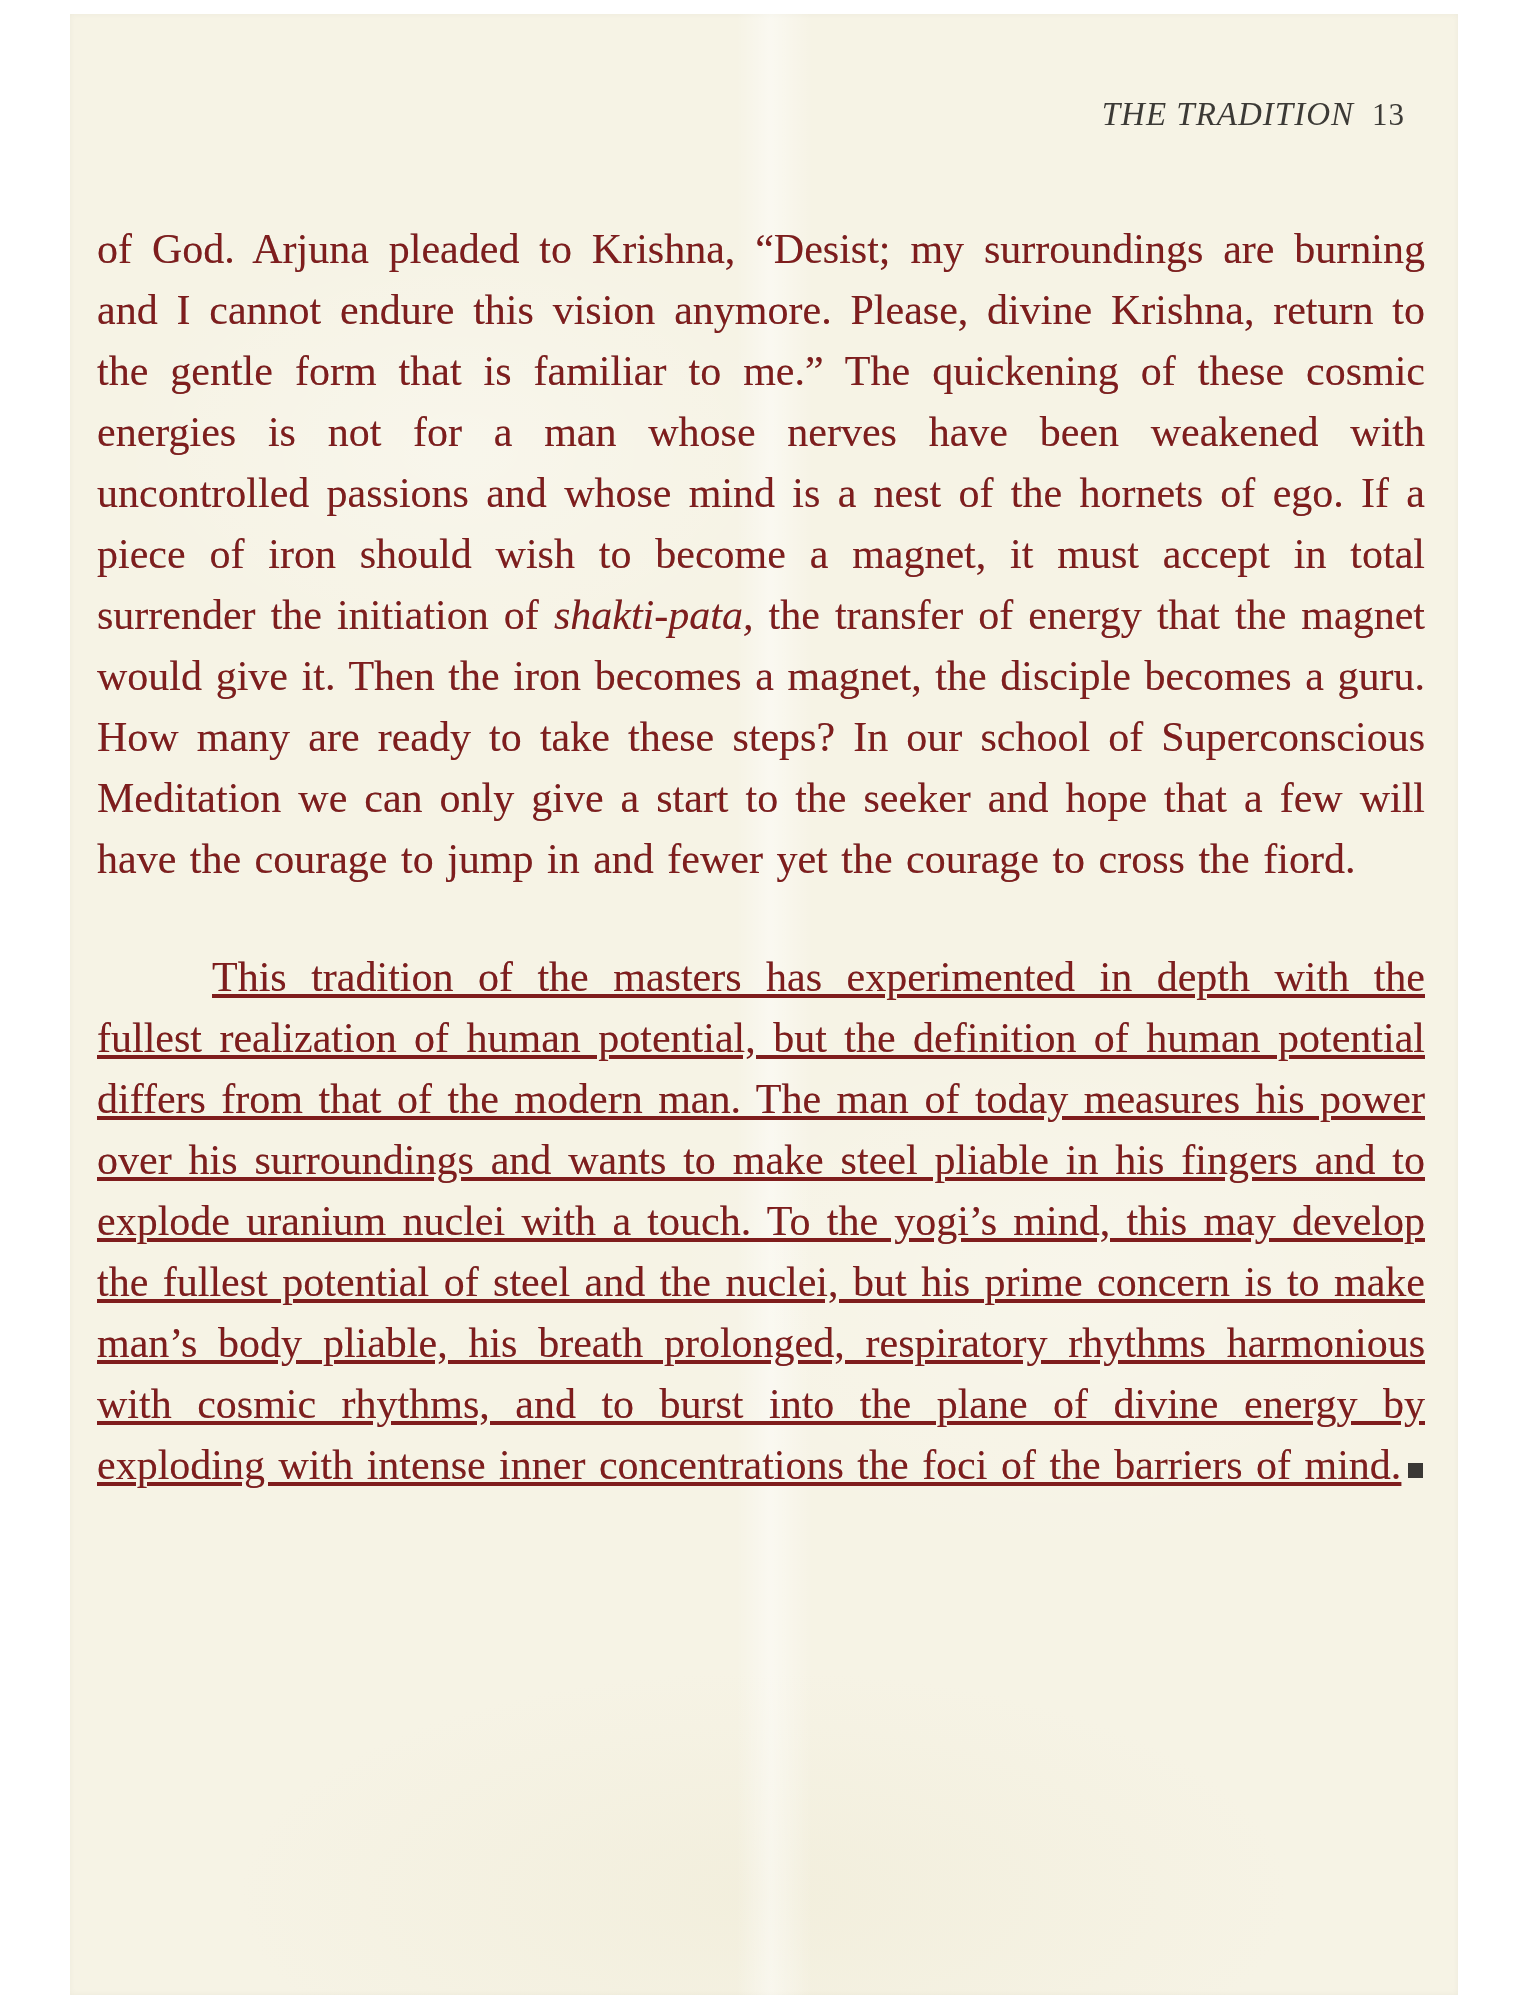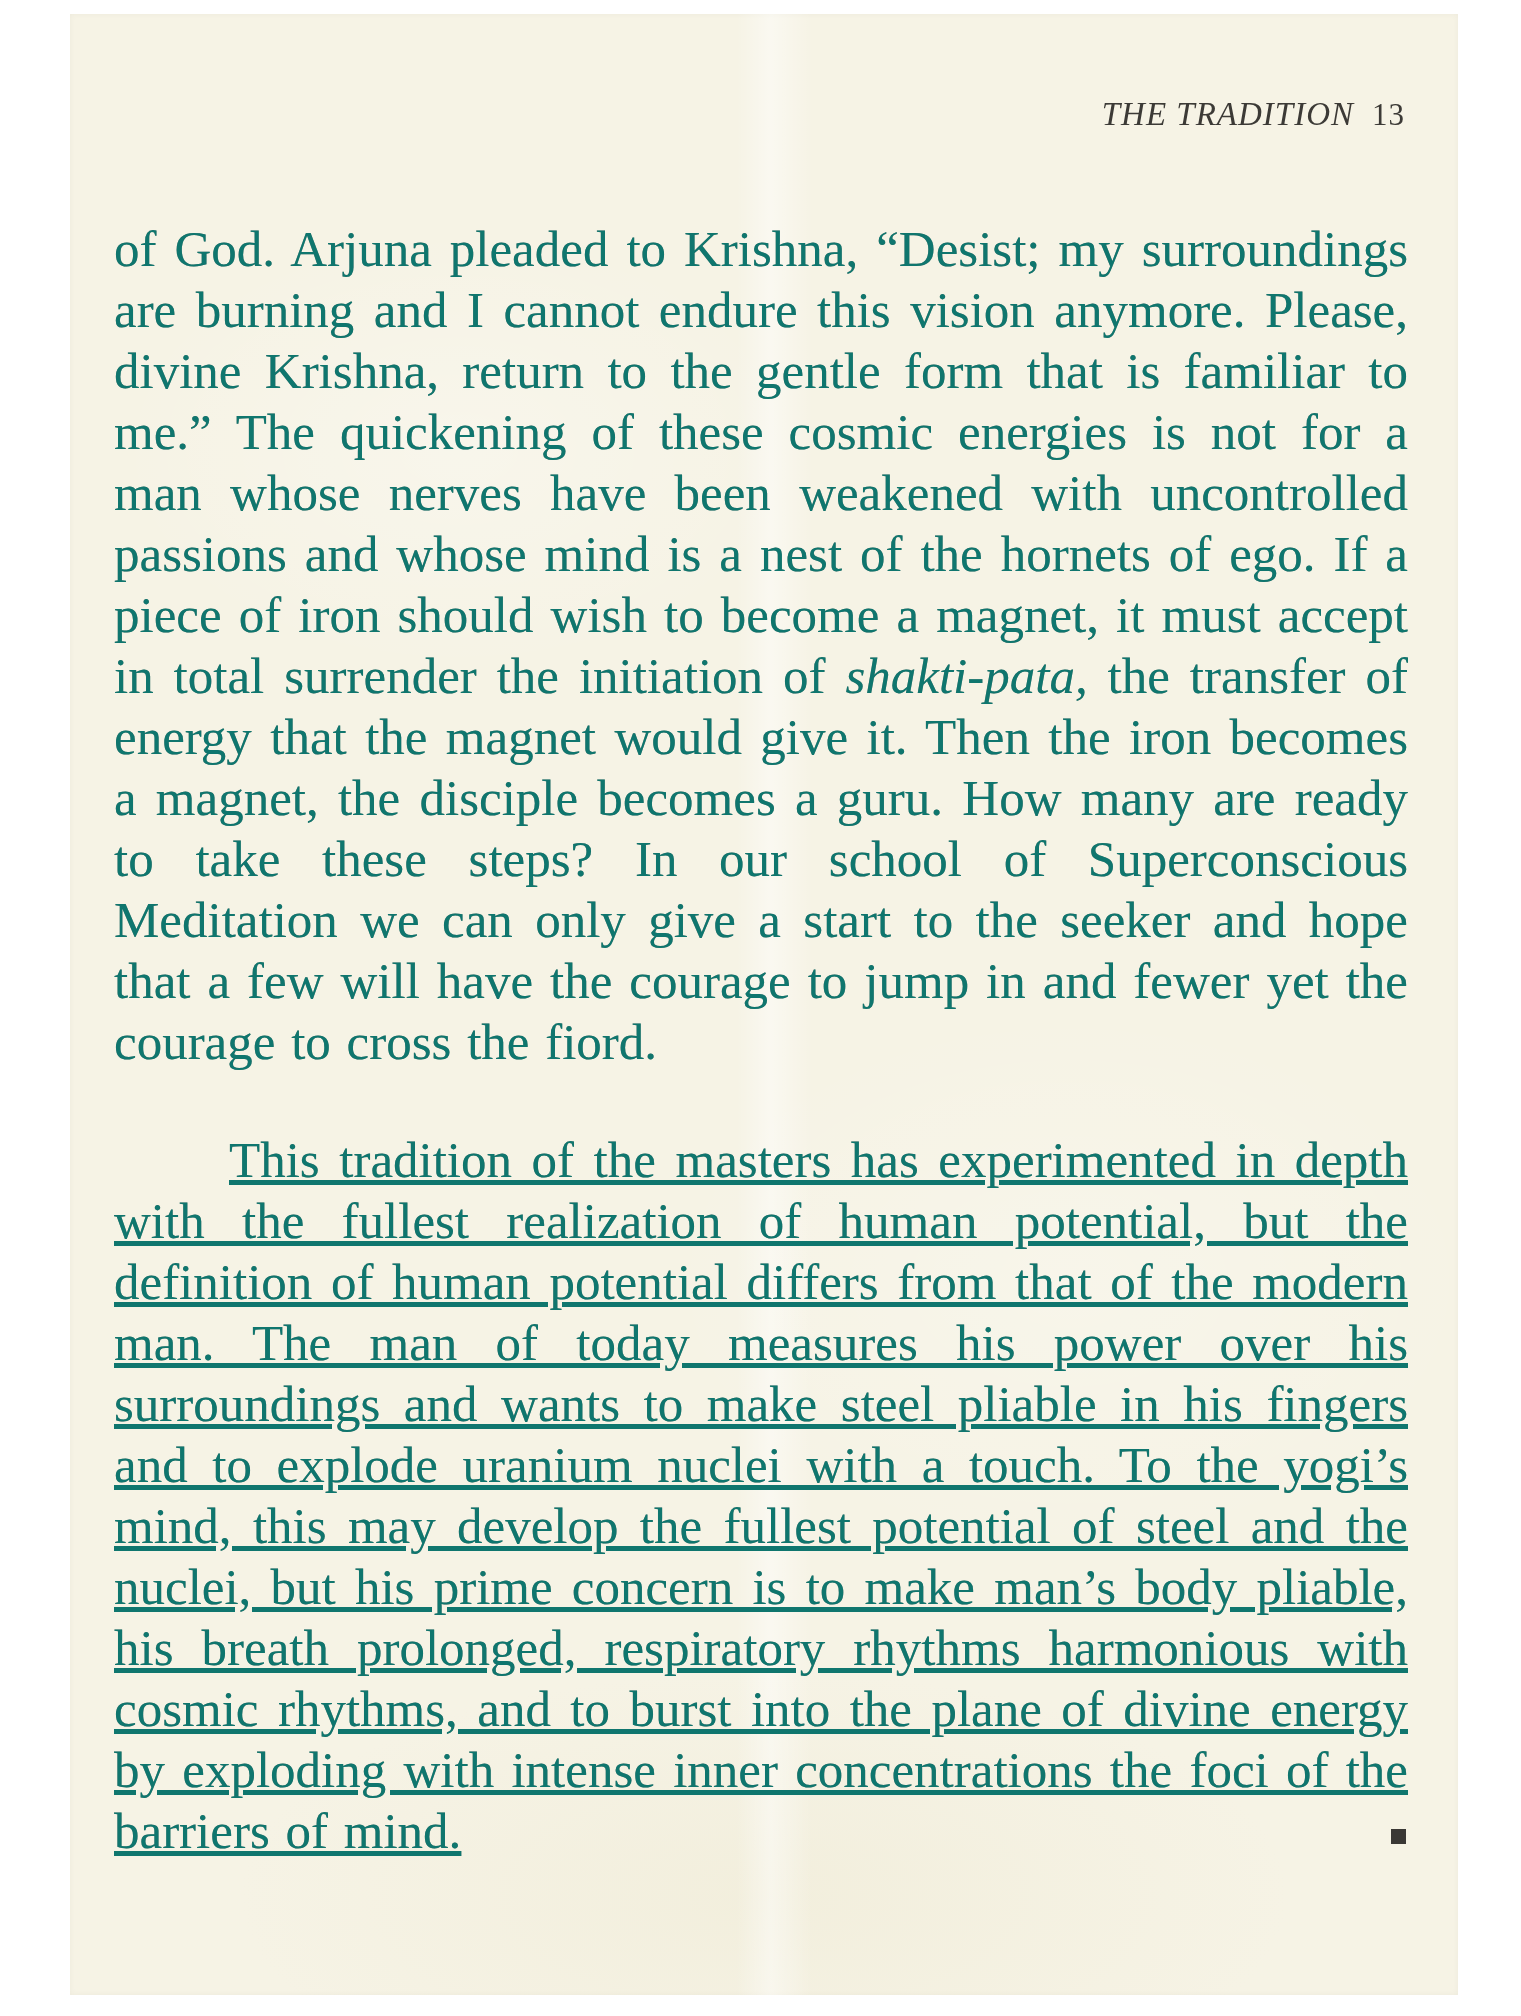--- a/index.html
+++ b/index.html
@@ -67,26 +67,26 @@
     font-style: italic;
   }
   .running-header .page-number {
     font-style: normal;
     margin-left: 18px;
     font-size: 31px;
   }
 
   
   .body-text p {
-    margin: 17px;
-    font-size: 51px;
+    margin: 0;
+    font-size: 42px;
     line-height: 61px;
     text-align: justify;
     word-spacing: 3px;
-    color: #0f766e;
+    color: #7f1d1d;
     text-shadow: 0 0 0.6px rgba(45,43,40,0.45); 
   }
   .body-text p.para-2 {
     margin-top: 57px;
     text-indent: 115px;
     position: relative;
     text-decoration: underline;
   }
   .italic-term {
     font-style: italic;

